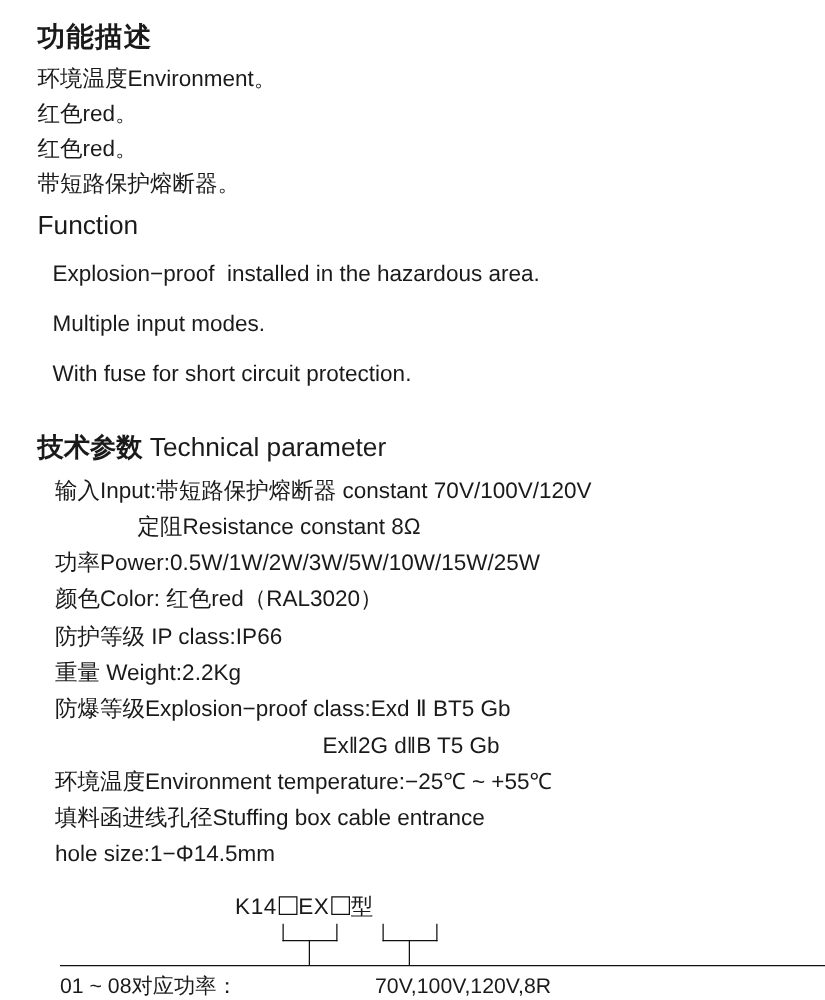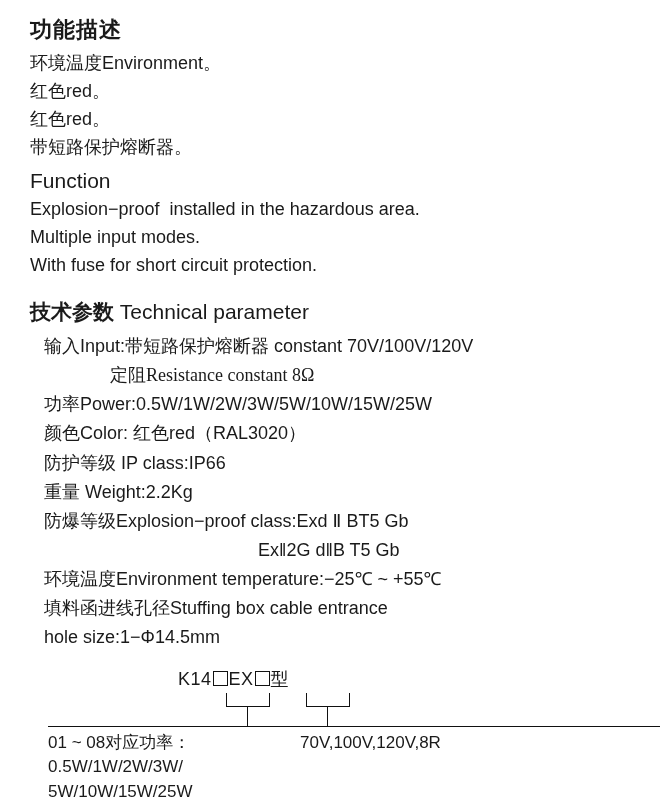--- a/index.html
+++ b/index.html
@@ -30,38 +30,38 @@
   }
   .h2 {
     font-size: 21px;
     font-weight: normal;
     margin: 6px 0 2px 0;
     line-height: 1.3;
   }
   .line {
     font-size: 18px;
     line-height: 1.55;
-    margin: 0;
+    margin: 12px;
     white-space: pre;
   }
   .line-cn {
     font-size: 18px;
     line-height: 1.56;
     margin: 0;
     white-space: pre;
   }
   .section-spacer {
     height: 14px;
   }
   .params .line-cn {
     font-size: 18px;
     line-height: 1.62;
     white-space: pre;
   }
-  .indent-1 { padding-left: 80px; font-family: Liberation Serif, serif; }
+  .indent-1 { padding-left: 80px; }
   .indent-2 { padding-left: 228px; }
   .indent-3 { padding-left: 14px; }
 
   .title-tech {
     font-size: 21px;
     font-weight: bold;
     margin: 4px 0 6px 0;
     white-space: pre;
   }
   .title-tech .en {
@@ -69,21 +69,21 @@
   }
 
   
   .diagram {
     position: relative;
     margin-top: 14px;
     height: 120px;
   }
   .code-label {
     position: absolute;
-    left: 148px;
+    left: 158px;
     top: 0;
     font-size: 18px;
     white-space: pre;
     letter-spacing: 0.5px;
   }
   .box-sq {
     display: inline-block;
     width: 13px;
     height: 13px;
     border: 1px solid #111;

